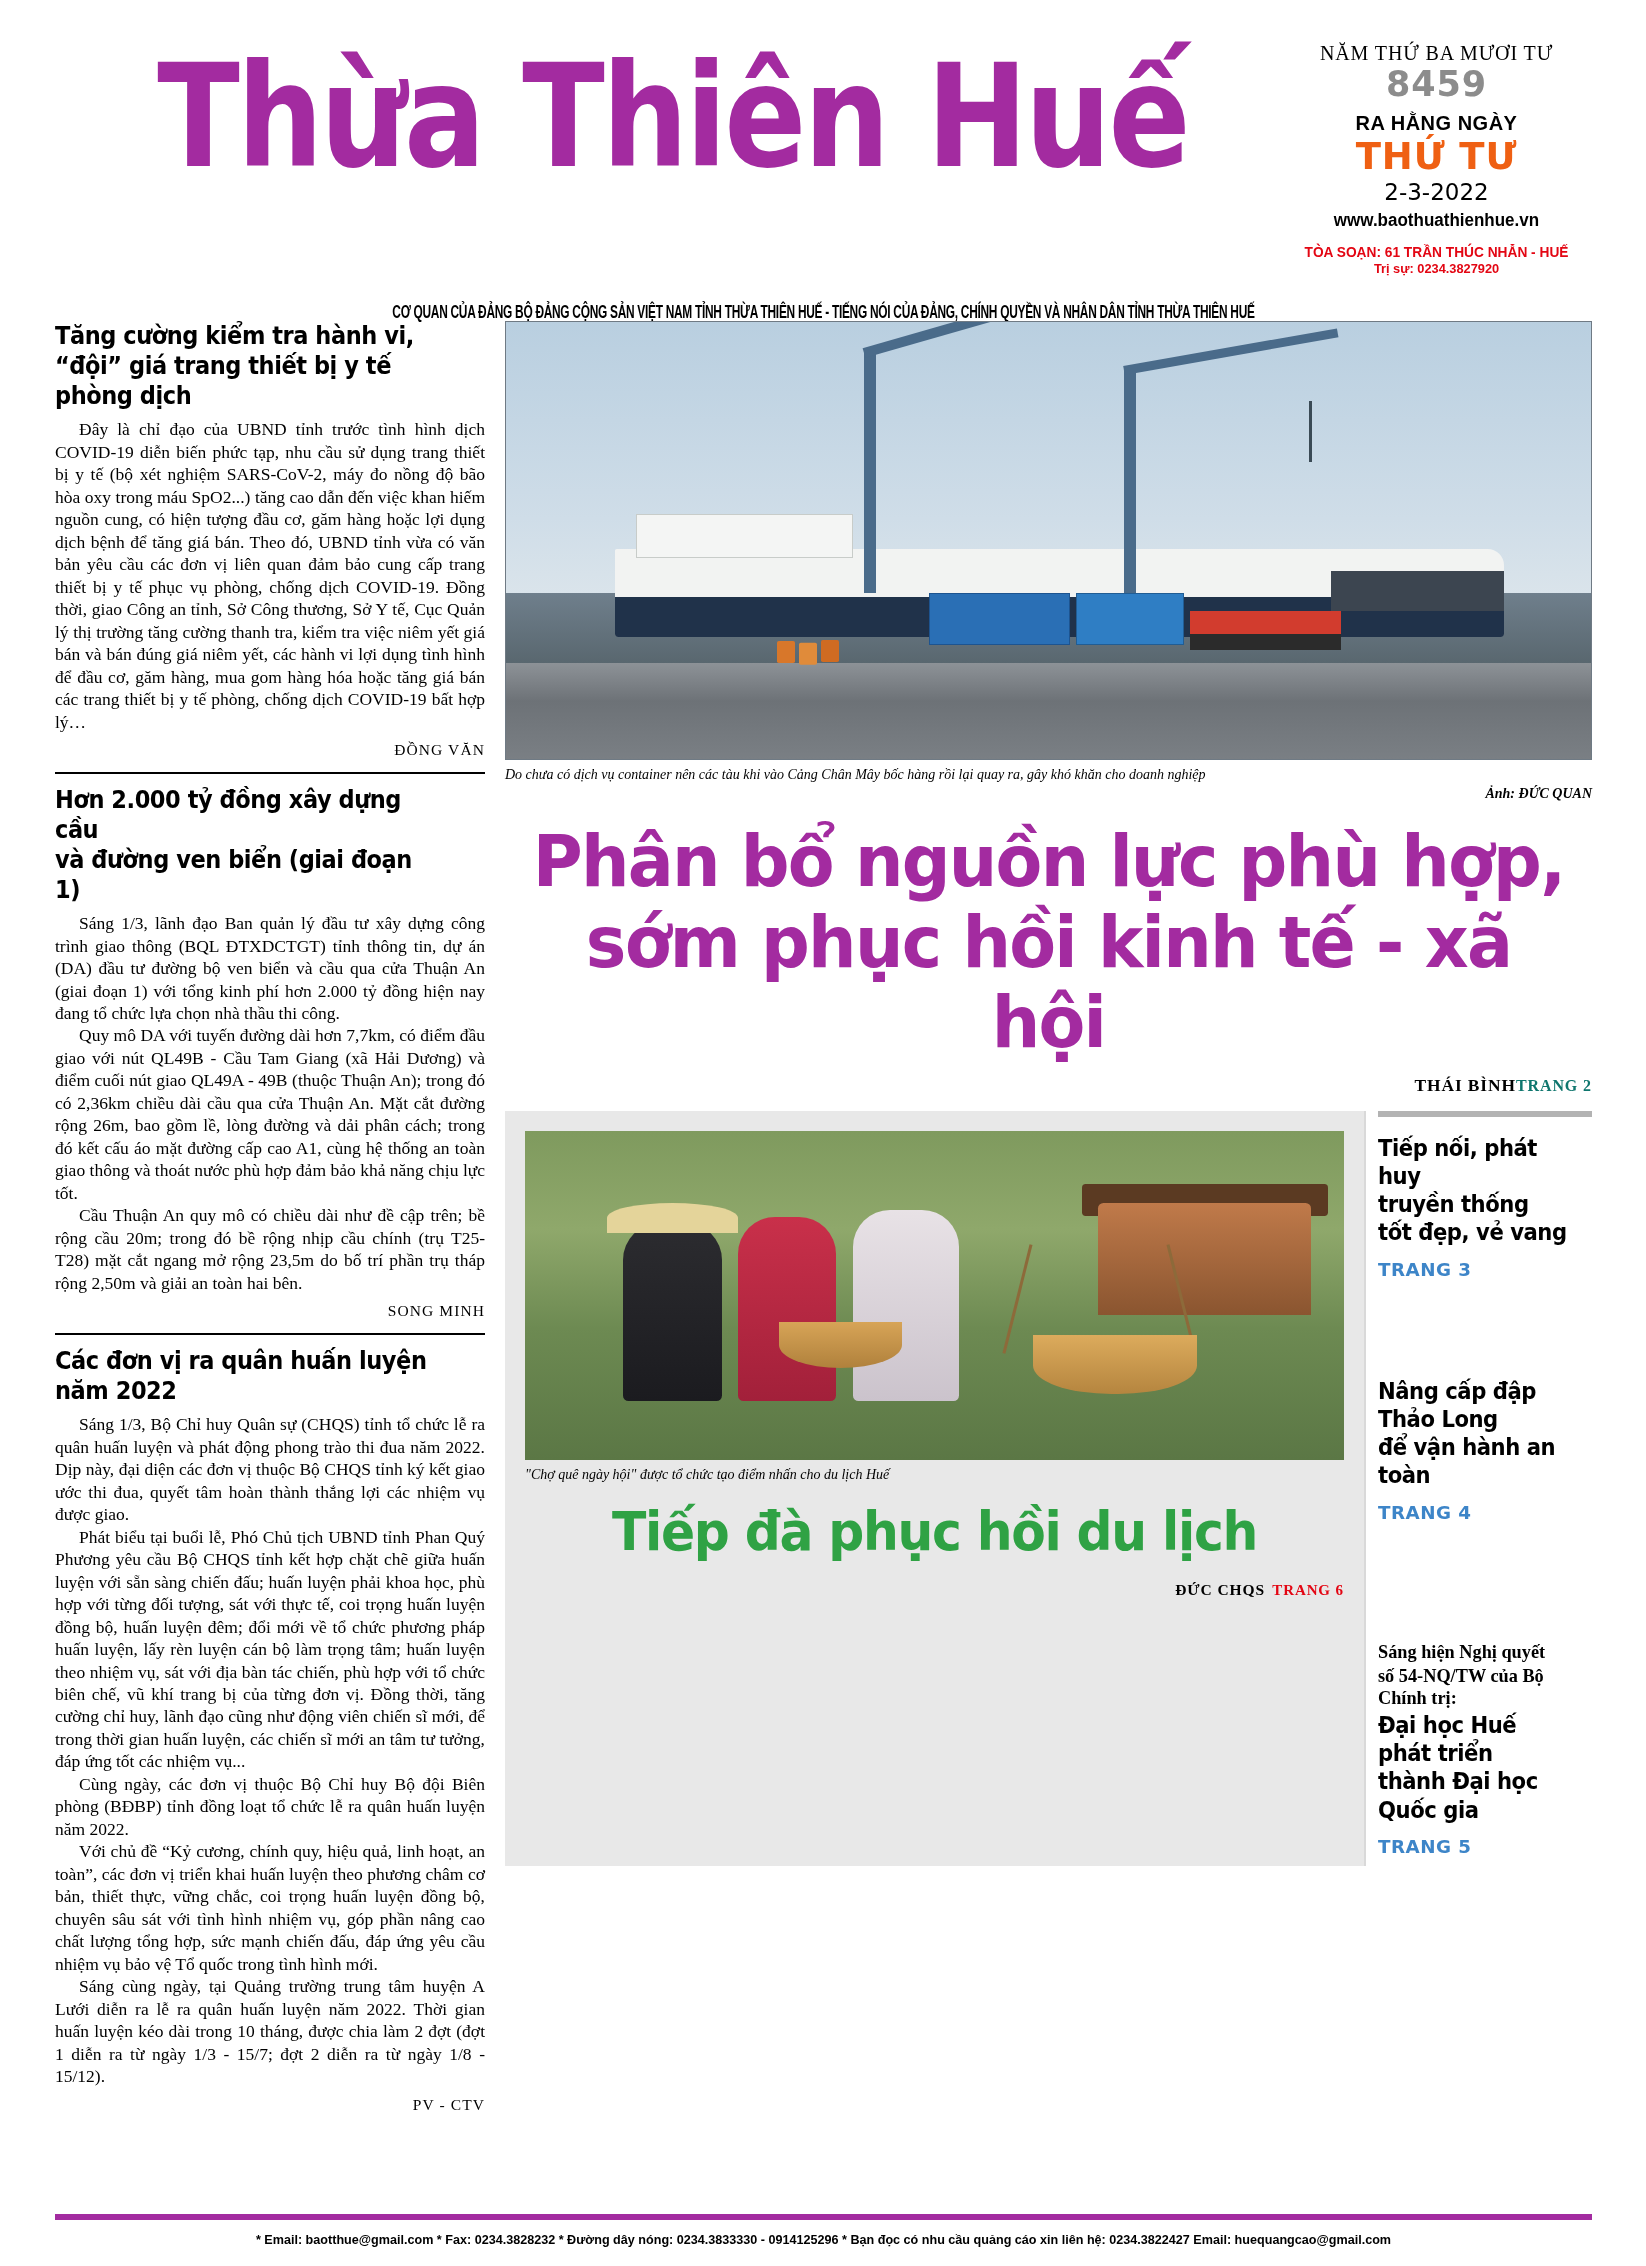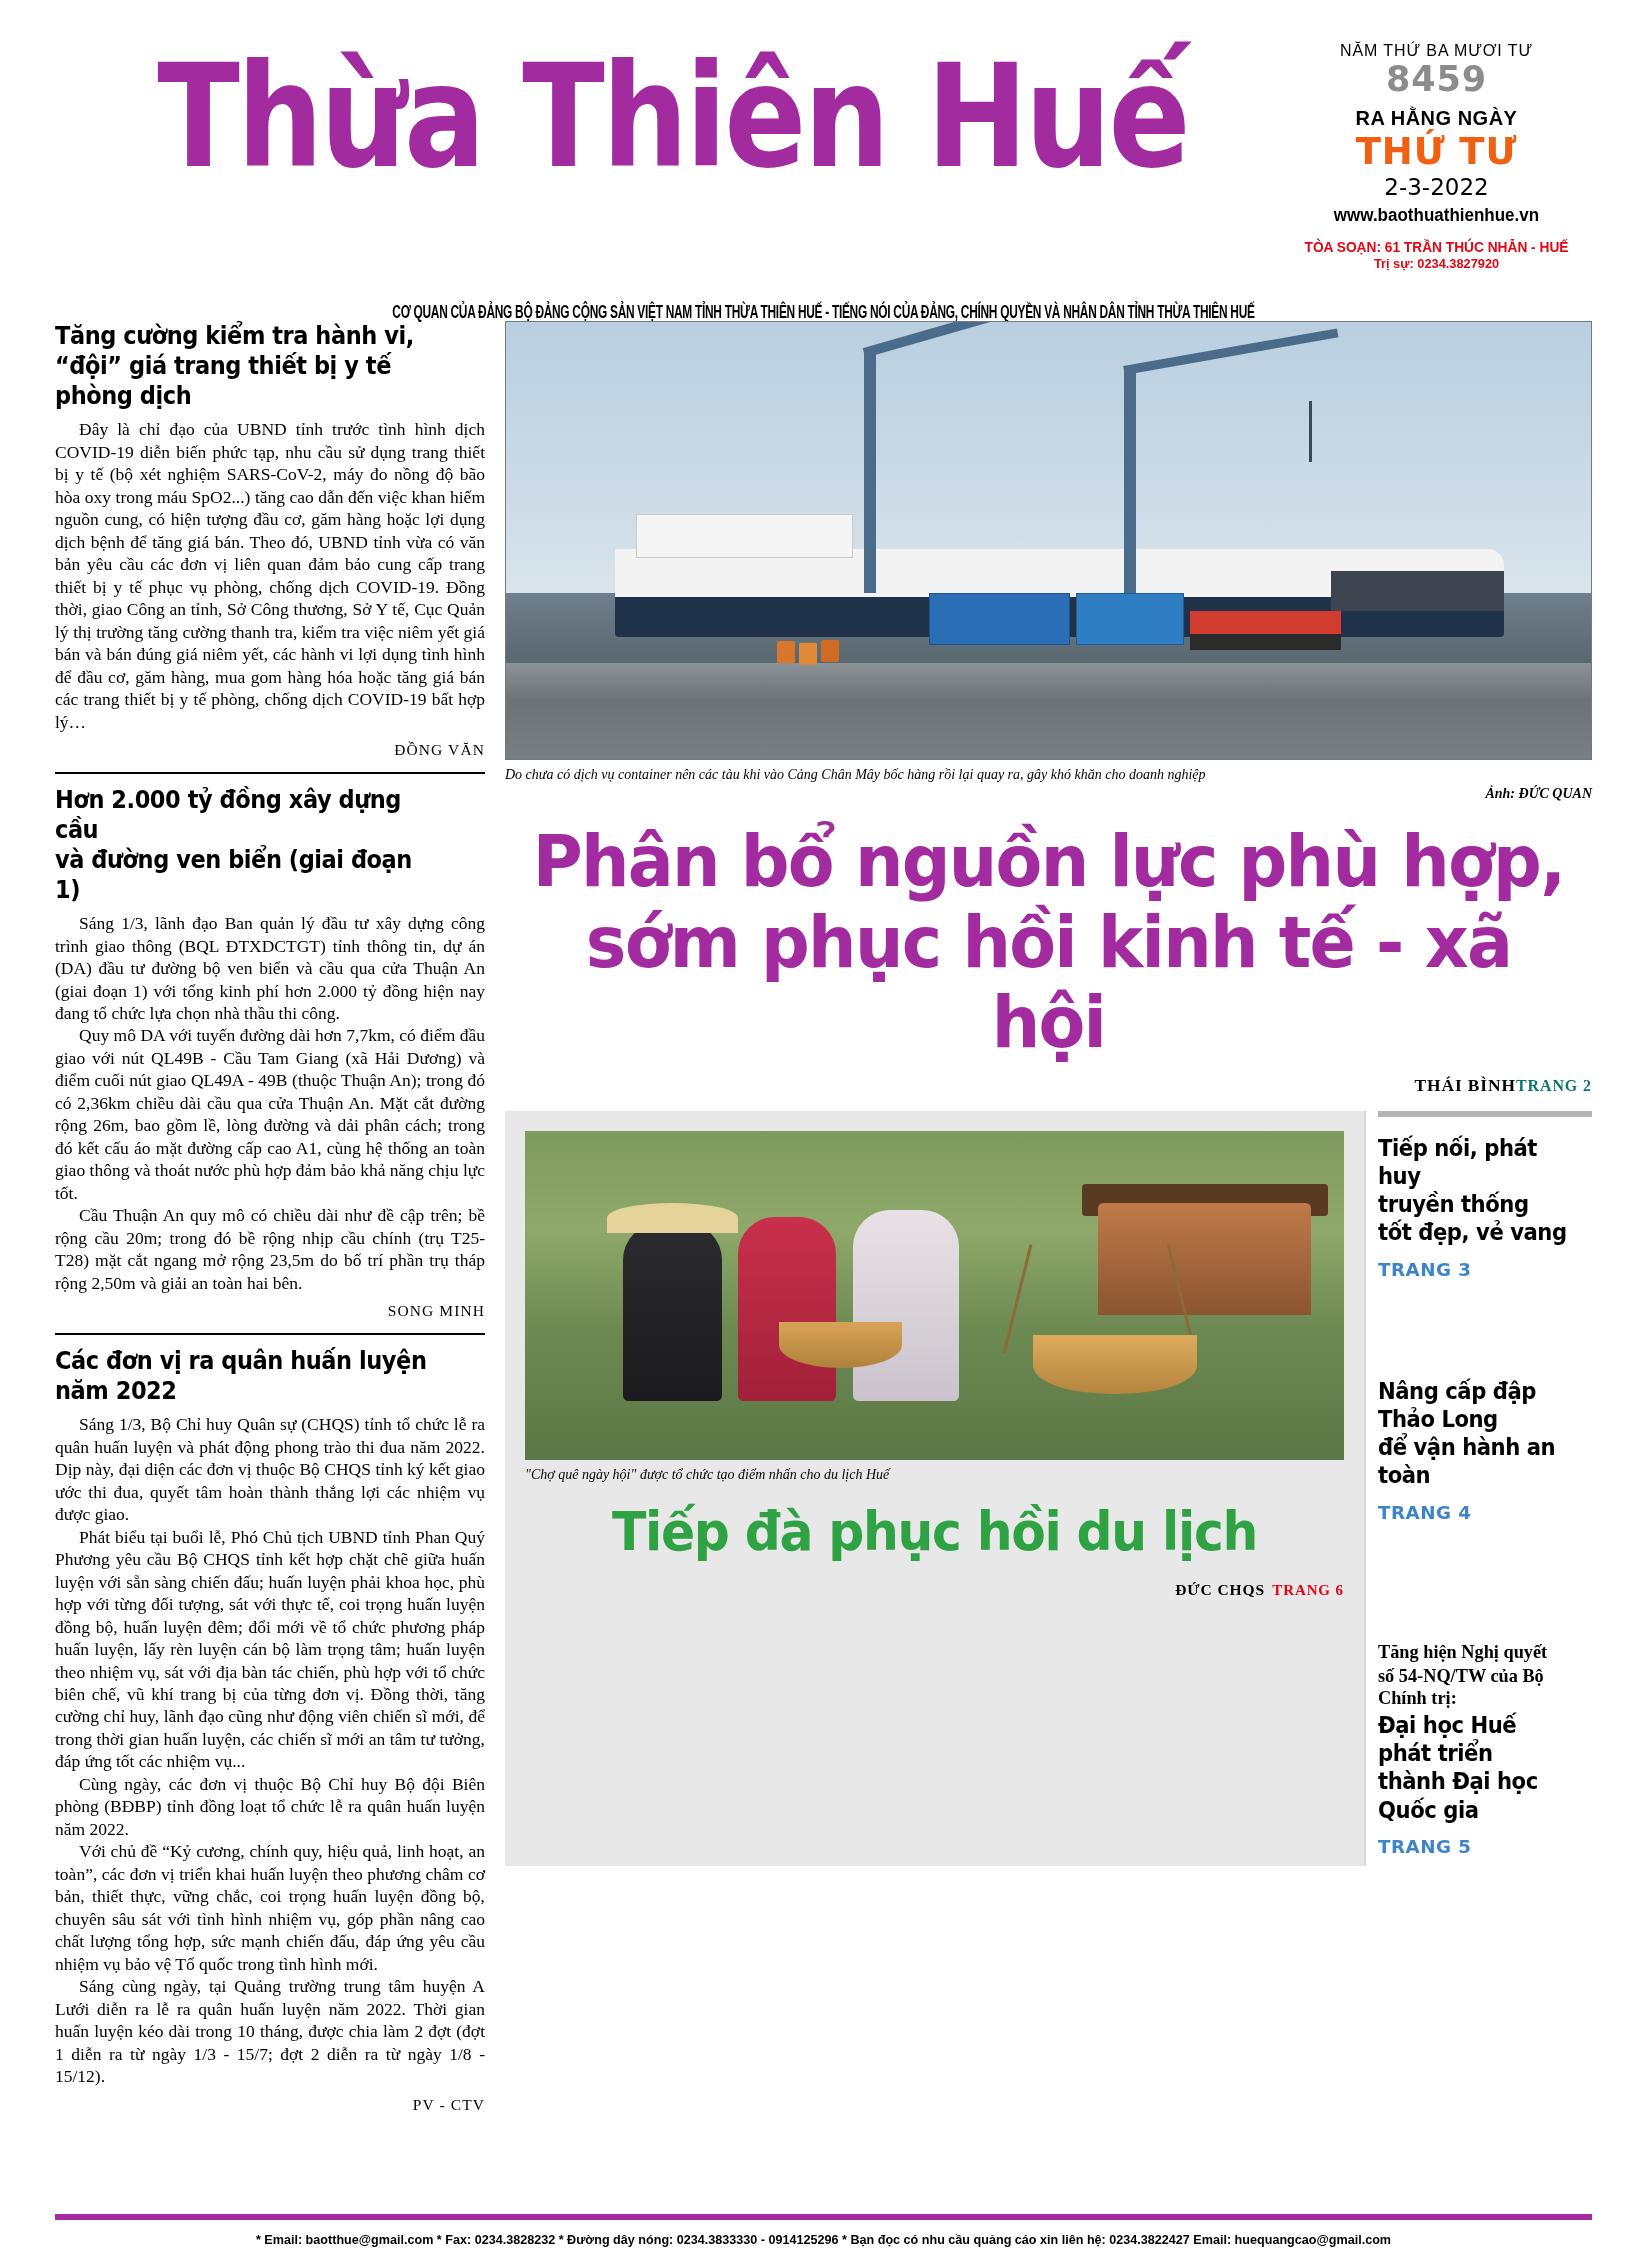--- a/index.html
+++ b/index.html
@@ -39,22 +39,22 @@
     font-family:"Liberation Sans", sans-serif;
     font-weight:bold;
     font-size:12.3px;
     letter-spacing:-0.3px;
     transform:scaleY(1.45) scaleX(0.97);
     transform-origin:center top;
     white-space:nowrap;
   }
 
   .mh-year {
-    font-family:Liberation Sans, sans-serif;
-    font-size:16px; letter-spacing:0.9px;
+    font-family:Liberation Serif, serif;
+    font-size:20px; letter-spacing:0.9px;
   }
   .mh-issue {
     font-family:"DejaVu Sans", sans-serif;
     font-weight:bold; font-size:35px; color:#8c8c8c;
     letter-spacing:0.9px; line-height:1.05; margin-top:0.9px;
   }
   .mh-daily {
     font-family:"Liberation Sans", sans-serif;
     font-weight:bold; font-size:20px; letter-spacing:0.5px; margin-top:9.1px;
   }
@@ -368,21 +368,21 @@
 
           <div class="side-item">
             <div class="side-hl">Nâng cấp đập Thảo Long</div>
             <div class="side-hl">để vận hành an toàn</div>
             <div class="side-page">TRANG 4</div>
           </div>
 
           <div class="side-gap-b"></div>
 
           <div class="side-item">
-            <div class="side-kicker">Tăng hiện Nghị quyết</div>
+            <div class="side-kicker">Sáng hiện Nghị quyết</div>
             <div class="side-kicker">số 54-NQ/TW của Bộ Chính trị:</div>
             <div class="side-hl">Đại học Huế phát triển</div>
             <div class="side-hl">thành Đại học Quốc gia</div>
             <div class="side-page">TRANG 5</div>
           </div>
         </div>
 
       </div>
 
     </div>

